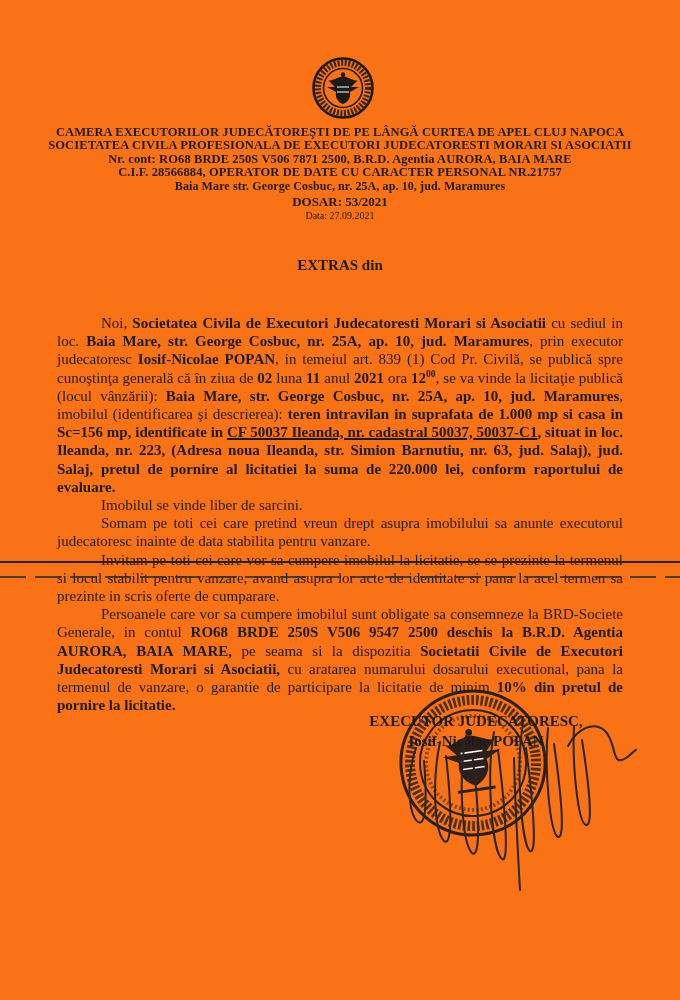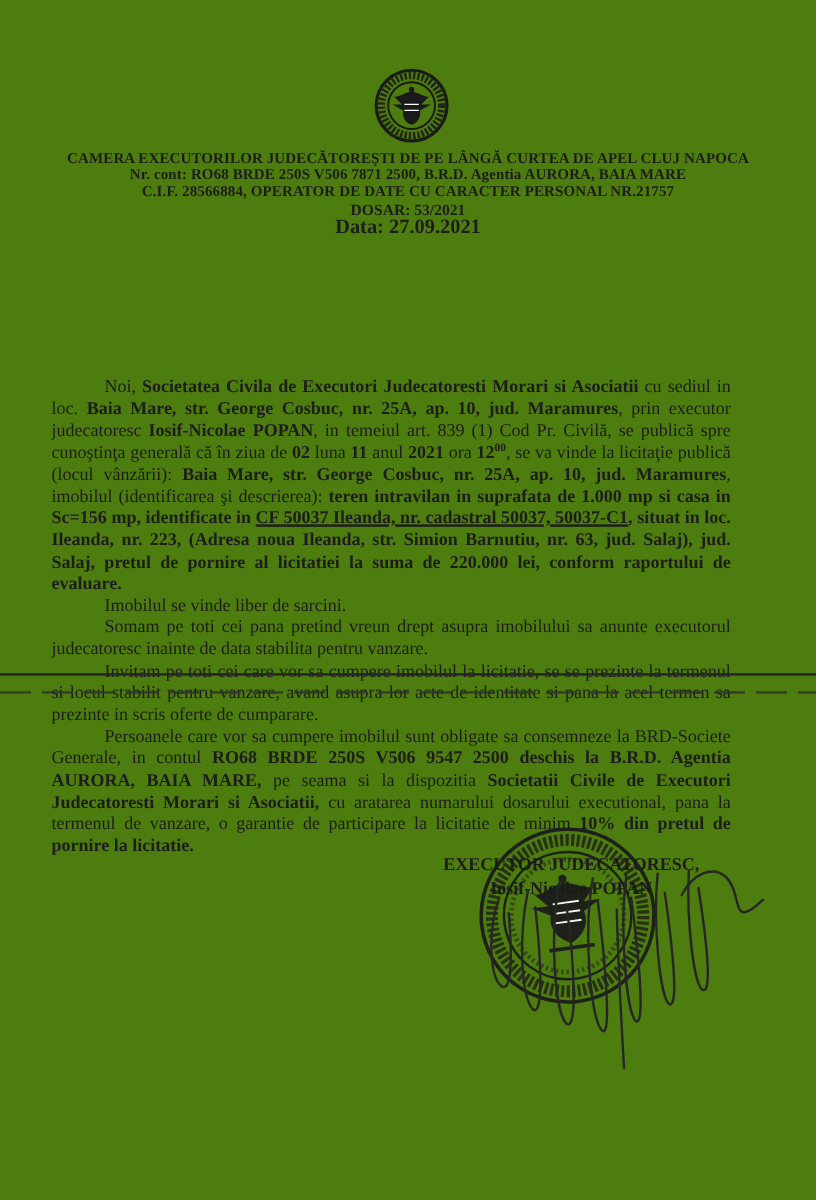--- a/index.html
+++ b/index.html
@@ -1,36 +1,36 @@
 <!DOCTYPE html>
 <html><head>
 <meta charset="utf-8">
 <style>
   html,body{margin:0;padding:0;background:#9a9a9a;}
   .page{
     position:relative;width:680px;height:1000px;margin:0 auto;
-    background:#4d7c0f;overflow:hidden;
+    background:#f97316;overflow:hidden;
     font-family:"Liberation Serif","DejaVu Serif",serif;
     color:#1d1d1d;
   }
   
   .top-seal{position:absolute;left:311px;top:56px;width:64px;height:64px;}
   
   .letterhead{position:absolute;top:126px;left:0;right:0;text-align:center;}
   .lh-line{font-weight:bold;font-size:12.5px;line-height:13.4px;letter-spacing:.1px;}
   .lh-line.small{font-size:12px;}
   .lh-dosar{font-weight:bold;font-size:13px;line-height:14px;margin-top:2px;}
-  .lh-date{font-weight:bold;font-size:17px;line-height:14px;}
+  .lh-date{font-weight:normal;font-size:10px;line-height:14px;}
   
   .title-block{position:absolute;top:256px;left:0;right:0;text-align:center;}
   .title1{font-weight:bold;font-size:15px;line-height:18px;}
   .title2{font-weight:bold;font-size:16.5px;line-height:20px;}
   
   .doc-body{
-    position:absolute;top:314px;left:43px;width:566px;
+    position:absolute;top:314px;left:57px;width:566px;
     font-size:15px;line-height:18.2px;text-align:justify;
   }
   .doc-body p{margin:0;text-indent:44px;}
   .b{font-weight:bold;}
   .u{text-decoration:underline;text-decoration-thickness:1.5px;}
   sup{font-size:9.5px;line-height:0;vertical-align:super;}
   
   .fold-a{position:absolute;top:561px;left:0;width:680px;height:2px;background:#232323;}
   .fold-b{
     position:absolute;top:576px;left:0;width:680px;height:2px;
@@ -56,33 +56,36 @@
     <g>
       <circle cx="32" cy="18.5" r="2.2" fill="#1a1a1a"></circle>
       <path d="M32 20 C24 22 20 26 17 24 L24 31 L16 31 L25 36 C24 42 27 46 32 48
                C37 46 40 42 39 36 L48 31 L40 31 L47 24 C44 26 40 22 32 20 Z" fill="#1a1a1a"></path>
       <path d="M26 31 h12 M26 36 h12" stroke="#ffffff" stroke-width="1"></path>
     </g>
   </svg>
 
   <div class="letterhead">
     <div class="lh-line">CAMERA EXECUTORILOR JUDECĂTOREŞTI DE PE LÂNGĂ CURTEA DE APEL CLUJ NAPOCA</div>
+    <div class="lh-line">SOCIETATEA CIVILA PROFESIONALA DE EXECUTORI JUDECATORESTI MORARI SI ASOCIATII</div>
     <div class="lh-line">Nr. cont: RO68 BRDE 250S V506 7871 2500, B.R.D. Agentia AURORA, BAIA MARE</div>
     <div class="lh-line">C.I.F.  28566884, OPERATOR DE DATE CU CARACTER PERSONAL NR.21757</div>
+    <div class="lh-line small">Baia Mare str. George Cosbuc, nr. 25A, ap. 10, jud. Maramures</div>
     <div class="lh-dosar">DOSAR: 53/2021</div>
     <div class="lh-date">Data: 27.09.2021</div>
   </div>
 
   <div class="title-block">
+    <div class="title1">EXTRAS din</div>
   </div>
 
   <div class="doc-body" id="doc-body">
       <p><span>Noi, </span><span class="b">Societatea Civila de Executori Judecatoresti Morari si Asociatii</span><span> cu sediul in loc. </span><span class="b">Baia Mare, str. George Cosbuc, nr. 25A, ap. 10, jud. Maramures</span><span>, prin executor judecatoresc </span><span class="b">Iosif-Nicolae POPAN</span><span>, in temeiul art. 839 (1) Cod Pr. Civilă, se publică spre cunoştinţa generală că în ziua de </span><span class="b">02</span><span> luna </span><span class="b">11</span><span> anul </span><span class="b">2021</span><span> ora </span><span class="b">12</span><sup class="b">00</sup><span>, se va vinde la licitaţie publică (locul vânzării): </span><span class="b">Baia Mare, str. George Cosbuc, nr. 25A, ap. 10, jud. Maramures</span><span>, imobilul (identificarea şi descrierea): </span><span class="b">teren intravilan in suprafata de 1.000 mp si casa in Sc=156 mp, identificate in </span><span class="b u">CF 50037 Ileanda, nr. cadastral 50037, 50037-C1</span><span class="b">, situat in loc. Ileanda, nr. 223, (Adresa noua Ileanda, str. Simion Barnutiu, nr. 63, jud. Salaj), jud. Salaj,  pretul de pornire al licitatiei la suma de 220.000 lei, conform raportului de evaluare.</span></p>
       <p><span>Imobilul se vinde liber de sarcini.</span></p>
-      <p><span>Somam pe toti cei pana pretind vreun drept asupra imobilului sa anunte executorul judecatoresc inainte de data stabilita pentru vanzare.</span></p>
+      <p><span>Somam pe toti cei care pretind vreun drept asupra imobilului sa anunte executorul judecatoresc inainte de data stabilita pentru vanzare.</span></p>
       <p><span>Invitam pe toti cei care vor sa cumpere imobilul la licitatie, se se prezinte la termenul si locul stabilit pentru vanzare, avand asupra lor acte de identitate si pana la acel termen sa prezinte in scris oferte de cumparare.</span></p>
       <p><span>Persoanele care vor sa cumpere imobilul sunt obligate sa consemneze la BRD-Societe Generale, in contul </span><span class="b">RO68 BRDE 250S V506 9547 2500</span><span>  </span><span class="b">deschis la B.R.D. Agentia AURORA, BAIA MARE,</span><span> pe seama si la dispozitia </span><span class="b">Societatii Civile de Executori Judecatoresti Morari si Asociatii,</span><span> cu aratarea numarului dosarului executional, pana la termenul de vanzare, o garantie de participare la licitatie de minim </span><span class="b">10% din pretul de pornire la licitatie.</span></p>
     </div>
 
   <div class="fold-a"></div>
   <div class="fold-b"></div>
 
   <div class="sig-block">
     <div class="sig-role">EXECUTOR JUDECATORESC,</div>
     <div class="sig-name">Iosif-Nicolae POPAN</div>

